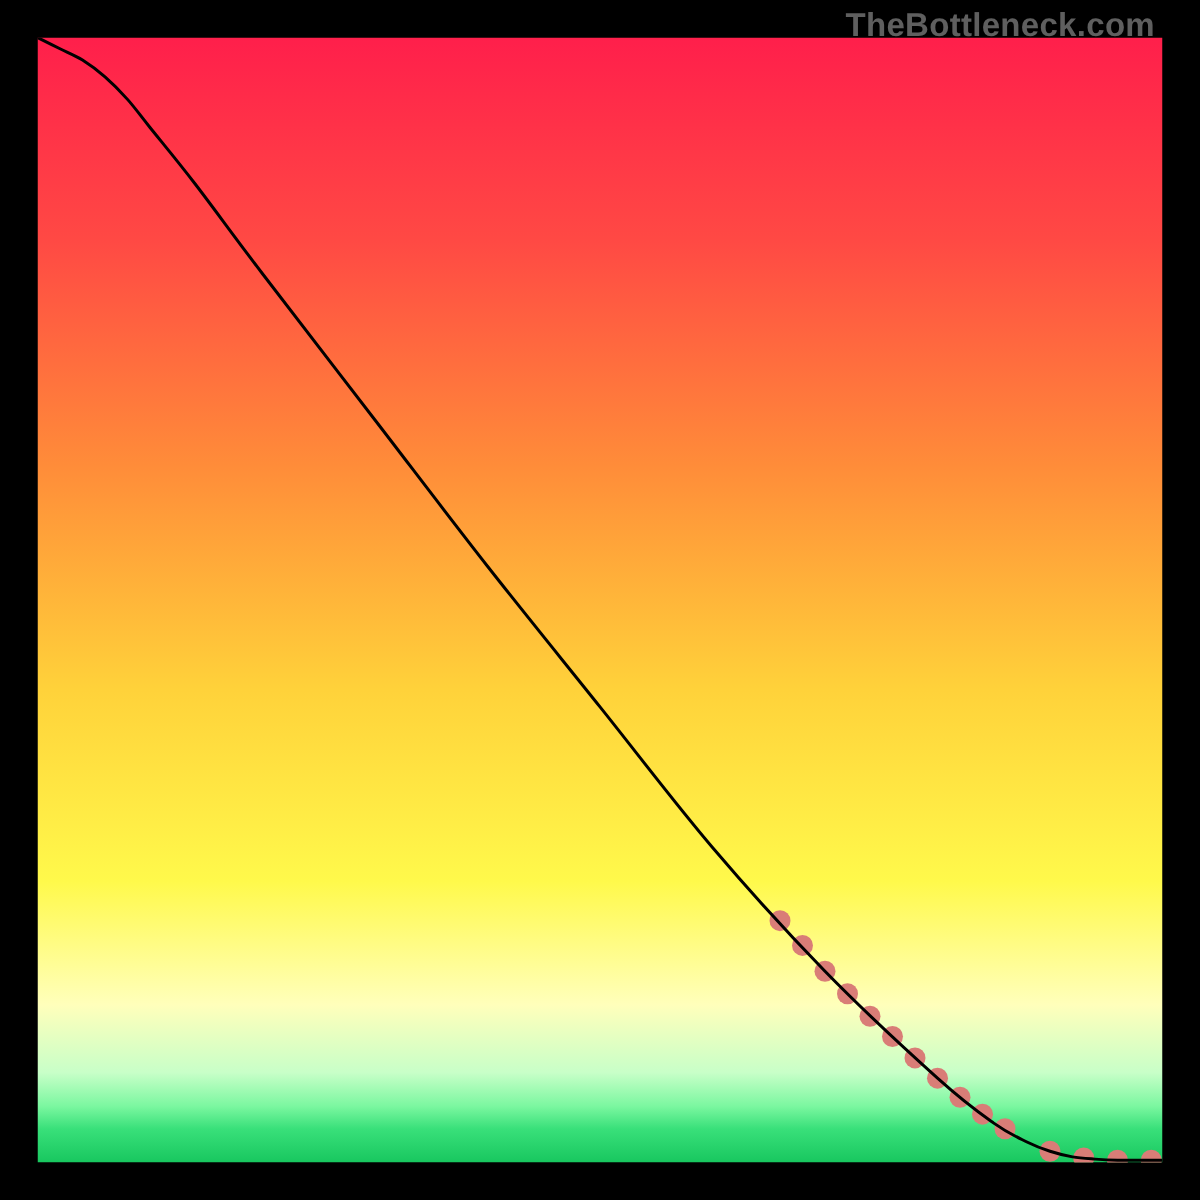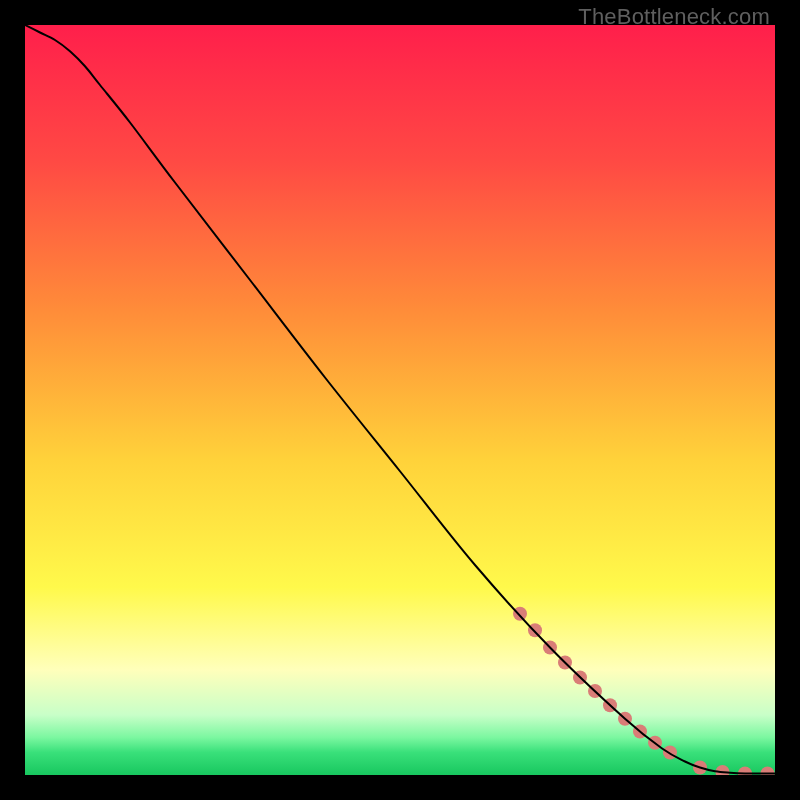--- a/index.html
+++ b/index.html
@@ -23,21 +23,21 @@
     top: 25px;
     width: 750px;
     height: 750px;
   }
   .watermark {
     position: absolute;
     top: 4px;
     right: 30px;
     font-size: 22px;
     color: #5f5f5f;
-    font-weight: 400;
+    font-weight: 700;
     letter-spacing: 0.2px;
     user-select: none;
   }
   svg { display: block; }
 </style>
 </head>
 <body>
 
 <div class="frame">
 

